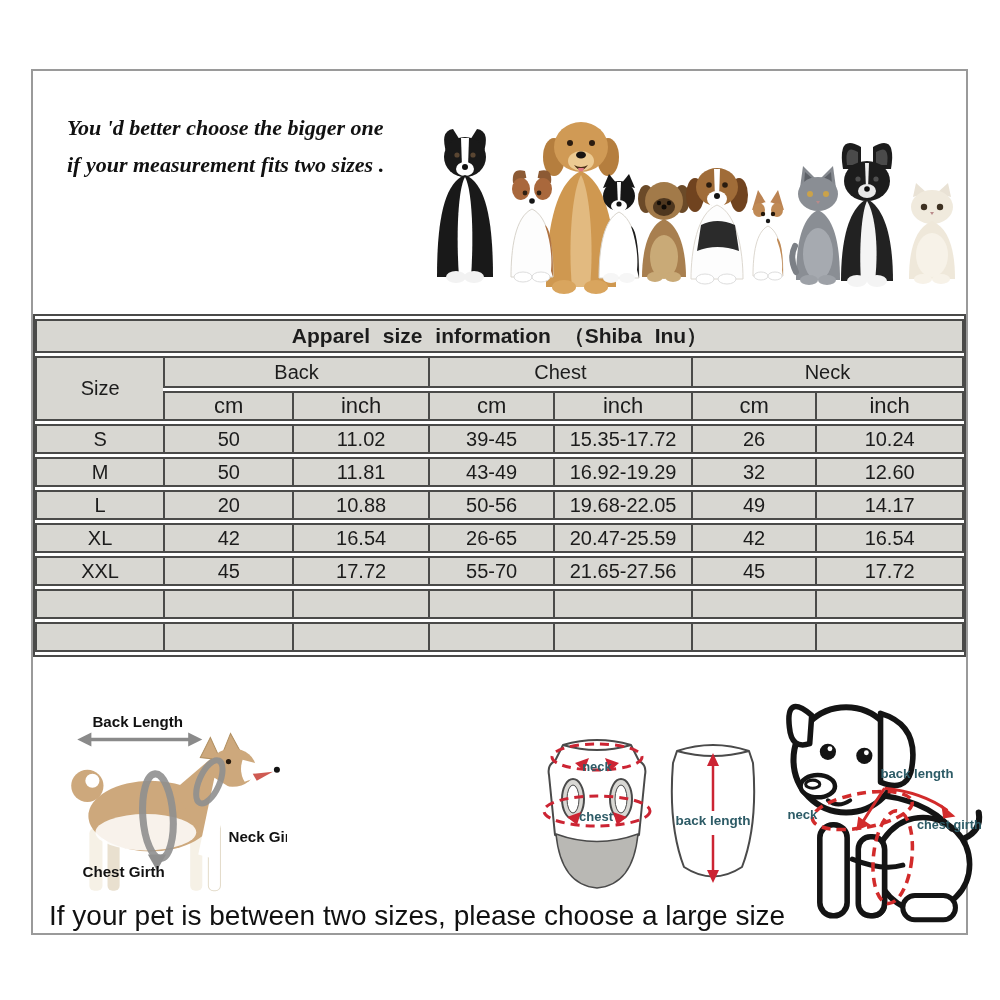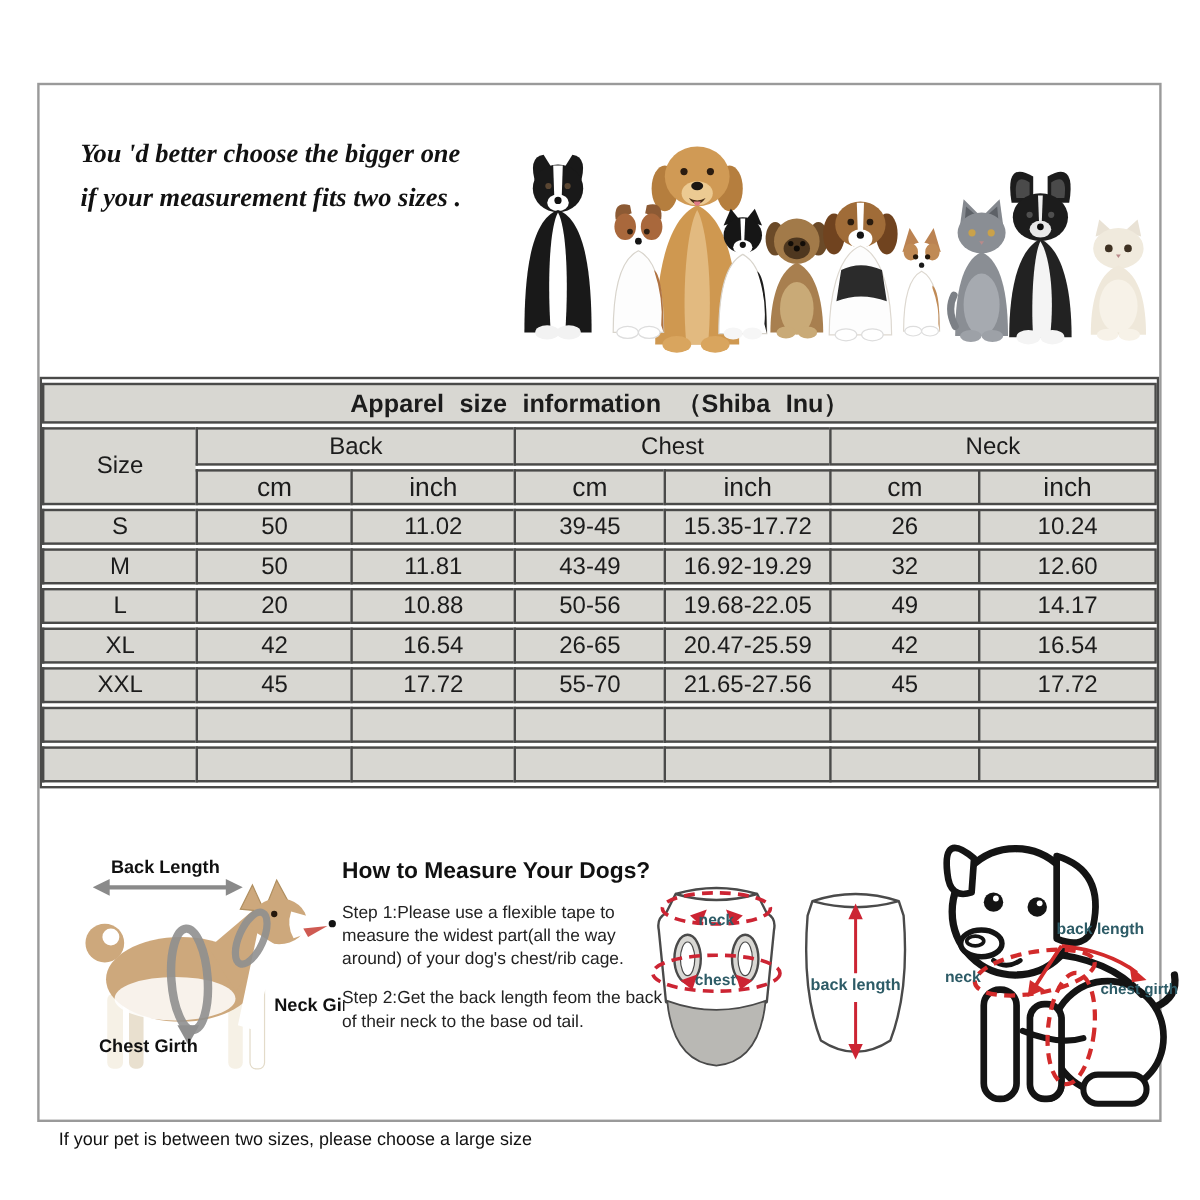--- a/index.html
+++ b/index.html
@@ -29,21 +29,21 @@
   tr.t-group td{font-size:20px;height:28px;}
   tr.t-units td{font-size:22px;height:22px;}
   
   .measure-dog{position:absolute;left:12px;top:636px;width:242px;height:192px;}
   .measure-text{position:absolute;left:252px;top:645px;width:274px;}
   .measure-text h2{margin:0 0 14px;font-size:19px;font-weight:bold;color:#111;}
   .measure-text p{margin:0 0 14px;font-size:14.5px;line-height:1.32;color:#222;}
   .garment{position:absolute;left:506px;top:636px;width:235px;height:205px;}
   .puppy{position:absolute;left:730px;top:616px;width:228px;height:248px;}
   .measure-dog svg,.garment svg,.puppy svg{display:block;width:100%;height:100%;}
-  .footer-note{position:absolute;left:16px;top:870px;font-size:15px;color:#111;text-align:right;}
+  .footer-note{position:absolute;left:16px;top:829px;font-size:28px;color:#111;text-align:right;}
   svg text{font-family:"Liberation Sans",sans-serif;}
 </style>
 </head>
 <body>
 
 <div class="canvas">
   <div class="frame">
 
     <div class="brand">
       <p class="sub">You 'd better choose the bigger one</p>
@@ -333,25 +333,20 @@
         <circle cx="182" cy="54" r="2.6" fill="#26190d"></circle>
         <polygon points="168,70 184,80 166,150 152,146" fill="#fff"></polygon>
         <ellipse cx="163" cy="74" rx="10" ry="23" fill="none" stroke="#8f8f8f" stroke-width="6" transform="rotate(24 163 74)" opacity="0.9"></ellipse>
         <ellipse cx="112" cy="108" rx="15" ry="42" fill="none" stroke="#8f8f8f" stroke-width="7" transform="rotate(-4 112 108)" opacity="0.9"></ellipse>
         <polygon points="102,146 120,146 111,162" fill="#8f8f8f"></polygon>
         <text x="182" y="134" font-size="15" font-weight="bold" fill="#111">Neck Girth</text>
         <text x="78" y="168" text-anchor="middle" font-size="15" font-weight="bold" fill="#111">Chest Girth</text>
       </svg>
     </div>
 
-    <div class="measure-text">
-      <h2>How to Measure Your Dogs?</h2>
-      <p>Step 1:Please use a flexible tape to measure the widest part(all the way around) of your dog's chest/rib cage.</p>
-      <p>Step 2:Get the back length feom the back of their neck to the base od tail.</p>
-    </div>
 
     <div class="garment">
       <svg viewBox="0 0 235 205">
         <path d="M24,38 Q58,48 92,38 L100,54 Q108,58 106,68 L100,128 Q58,143 16,128 L10,68 Q8,58 16,54 Z" fill="#fff" stroke="#4a4a4a" stroke-width="2" stroke-linejoin="round"></path>
         <path d="M24,38 Q58,28 92,38" fill="none" stroke="#4a4a4a" stroke-width="2"></path>
         <path d="M17,127 Q22,178 58,181 Q94,178 99,127 Q58,142 17,127 Z" fill="#b9b8b4" stroke="#4a4a4a" stroke-width="1.5"></path>
         <ellipse cx="34" cy="92" rx="11" ry="20" fill="#d9d8d4" stroke="#4a4a4a" stroke-width="2"></ellipse>
         <ellipse cx="34" cy="92" rx="6" ry="14" fill="#fff" stroke="#4a4a4a" stroke-width="1"></ellipse>
         <ellipse cx="82" cy="92" rx="11" ry="20" fill="#d9d8d4" stroke="#4a4a4a" stroke-width="2"></ellipse>
         <ellipse cx="82" cy="92" rx="6" ry="14" fill="#fff" stroke="#4a4a4a" stroke-width="1"></ellipse>

